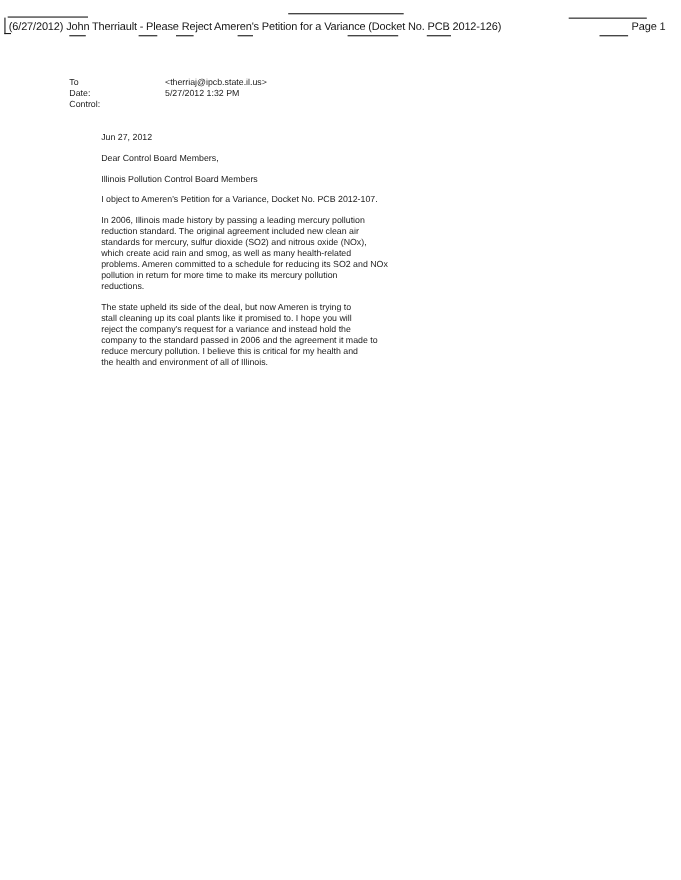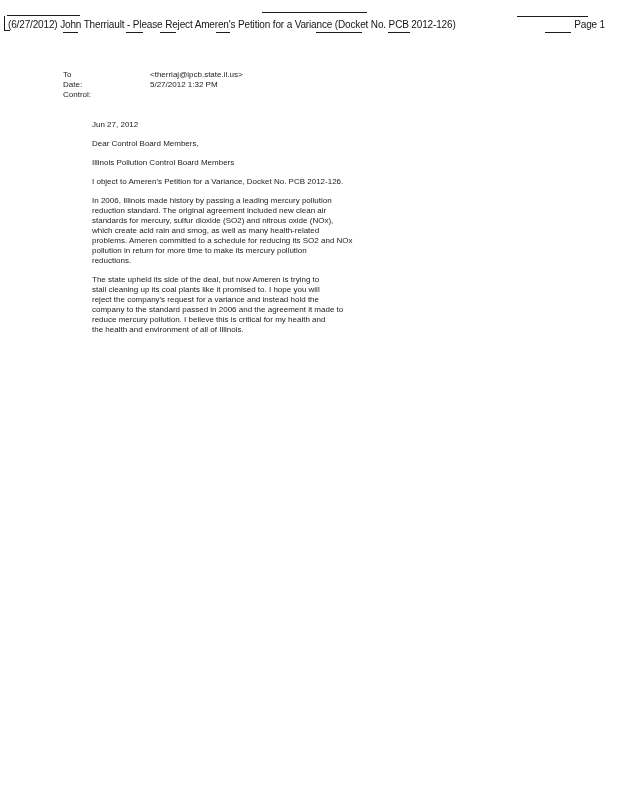--- a/index.html
+++ b/index.html
@@ -94,21 +94,21 @@
     </div>
     <div class="field-row">
       <span class="field-label">Control:</span>
     </div>
   </div>
 
   <div class="letter">
     <div class="block">Jun 27, 2012</div>
     <div class="block">Dear Control Board Members,</div>
     <div class="block">Illinois Pollution Control Board Members</div>
-    <div class="block">I object to Ameren's Petition for a Variance, Docket No. PCB 2012-126.</div>
+    <div class="block">I object to Ameren's Petition for a Variance, Docket No. PCB 2012-107.</div>
     <div class="block">In 2006, Illinois made history by passing a leading mercury pollution
 reduction standard. The original agreement included new clean air
 standards for mercury, sulfur dioxide (SO2) and nitrous oxide (NOx),
 which create acid rain and smog, as well as many health-related
 problems. Ameren committed to a schedule for reducing its SO2 and NOx
 pollution in return for more time to make its mercury pollution
 reductions.</div>
     <div class="block">The state upheld its side of the deal, but now Ameren is trying to
 stall cleaning up its coal plants like it promised to. I hope you will
 reject the company's request for a variance and instead hold the

